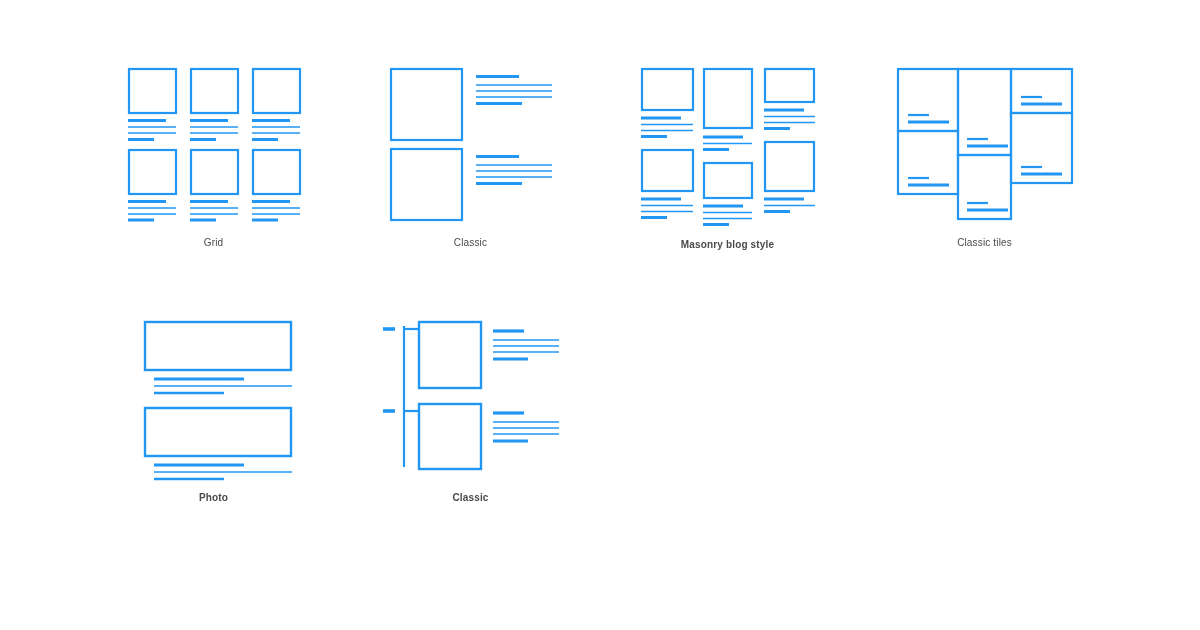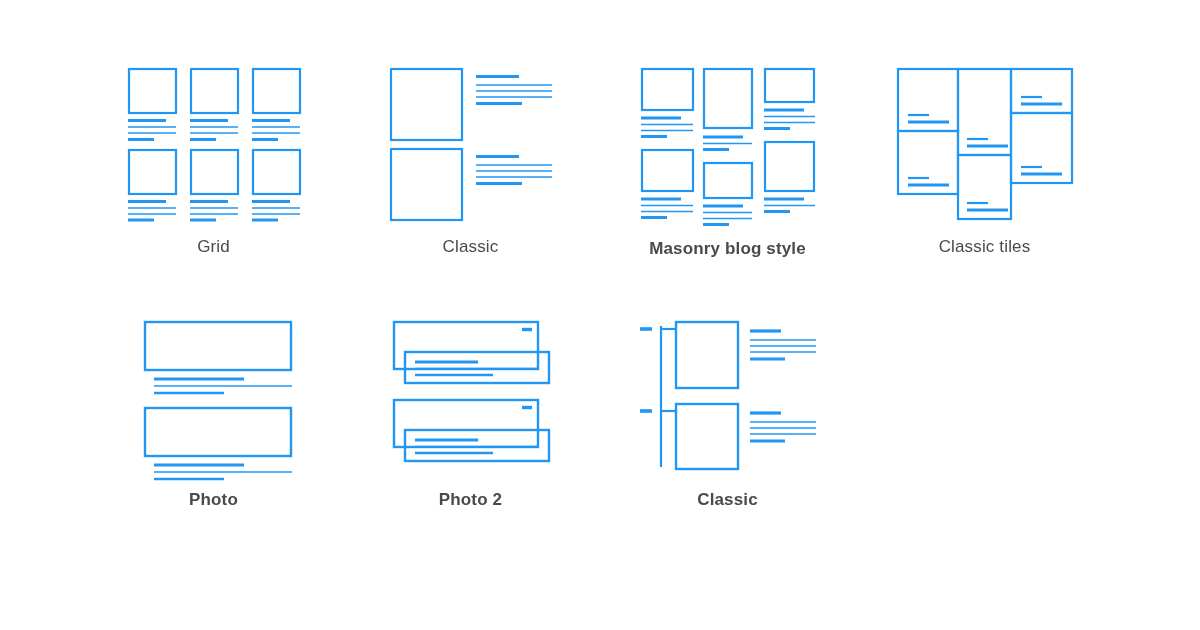--- a/index.html
+++ b/index.html
@@ -43,21 +43,21 @@
     display: flex;
     align-items: flex-start;
     justify-content: center;
   }
   .icon-box svg {
     display: block;
     overflow: visible;
   }
   .layout-label {
     margin-top: 18px;
-    font-size: 17px;
+    font-size: 10px;
     color: #4a4a4a;
     letter-spacing: 0.15px;
     text-align: right;
     line-height: 1;
     white-space: nowrap;
   }
   .row-two .layout-label { margin-top: 22px; }
 </style>
 </head>
 <body style="background: rgb(255, 255, 255);">
@@ -220,43 +220,20 @@
             <rect x="9" y="87" width="146" height="48" stroke-width="2.4"></rect>
             <path d="M18 144 H108" stroke-width="3.2"></path>
             <path d="M18 151 H156" stroke-width="1.7"></path>
             <path d="M18 158 H88" stroke-width="2.6"></path>
           </g>
         </svg>
       </div>
       <div class="layout-label" style="color: rgb(74, 74, 74);">Photo</div>
     </div>
 
-    <div class="layout-card">
-      <div class="icon-box">
-        <svg width="156" height="148" viewBox="0 0 156 148" fill="none">
-          <g stroke="#2196f3">
-
-            <rect x="1" y="1" width="144" height="47" stroke-width="2.4"></rect>
-            <path d="M129 8.5 H139" stroke-width="3.4"></path>
-            <rect x="12" y="31" width="144" height="31" stroke-width="2.4"></rect>
-            <path d="M22 41 H85" stroke-width="3"></path>
-            <path d="M22 47.5 H145" stroke-width="1.7"></path>
-            <path d="M22 54 H100" stroke-width="2.4"></path>
-
-            <rect x="1" y="79" width="144" height="47" stroke-width="2.4"></rect>
-            <path d="M129 86.5 H139" stroke-width="3.4"></path>
-            <rect x="12" y="109" width="144" height="31" stroke-width="2.4"></rect>
-            <path d="M22 119 H85" stroke-width="3"></path>
-            <path d="M22 125.5 H145" stroke-width="1.7"></path>
-            <path d="M22 132 H100" stroke-width="2.4"></path>
-          </g>
-        </svg>
-      </div>
-      <div class="layout-label" style="color: rgb(74, 74, 74);">Photo 2</div>
-    </div>
 
     <div class="layout-card">
       <div class="icon-box">
         <svg width="176" height="148" viewBox="0 0 176 148" fill="none">
           <g stroke="#2196f3">
 
             <path d="M21 5 V146" stroke-width="2.2"></path>
 
             <path d="M0 8 H12" stroke-width="3.6"></path>
             <path d="M21 8 H36" stroke-width="2.2"></path>

